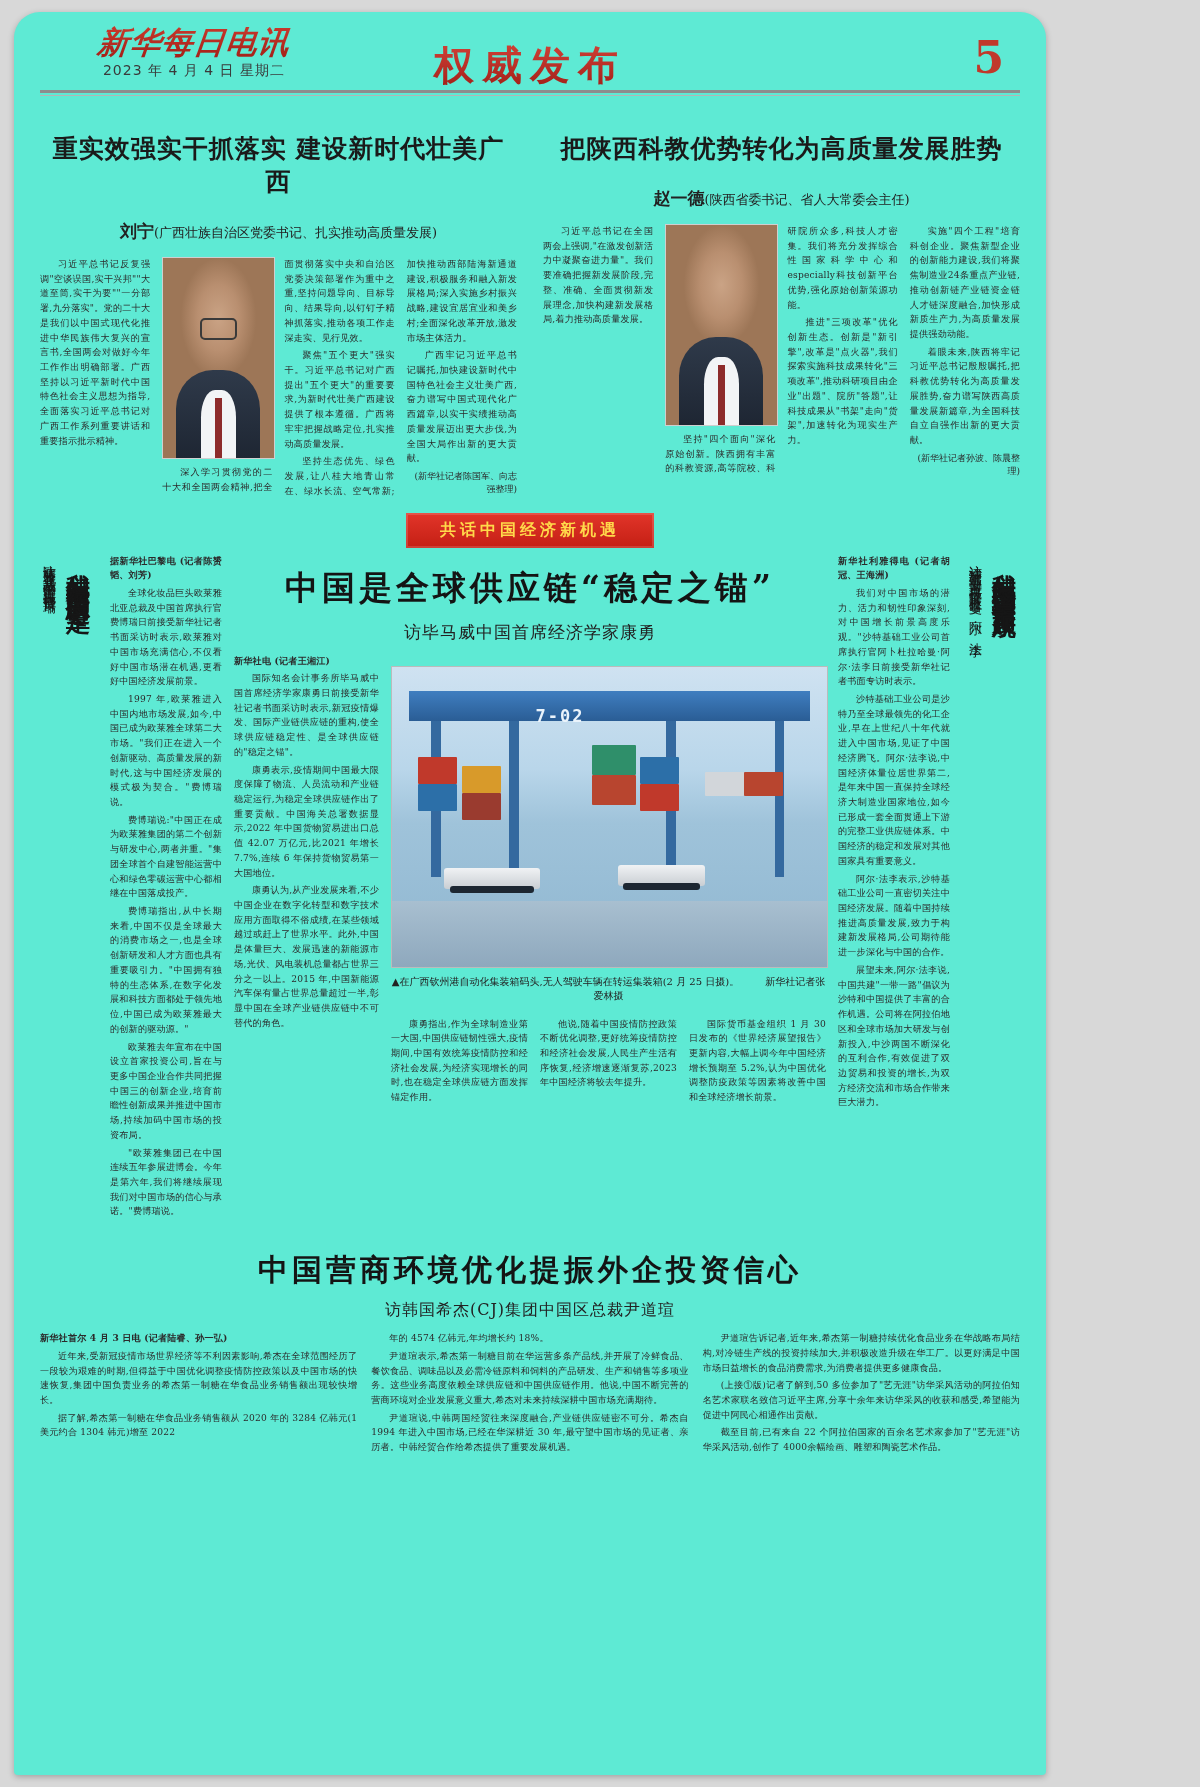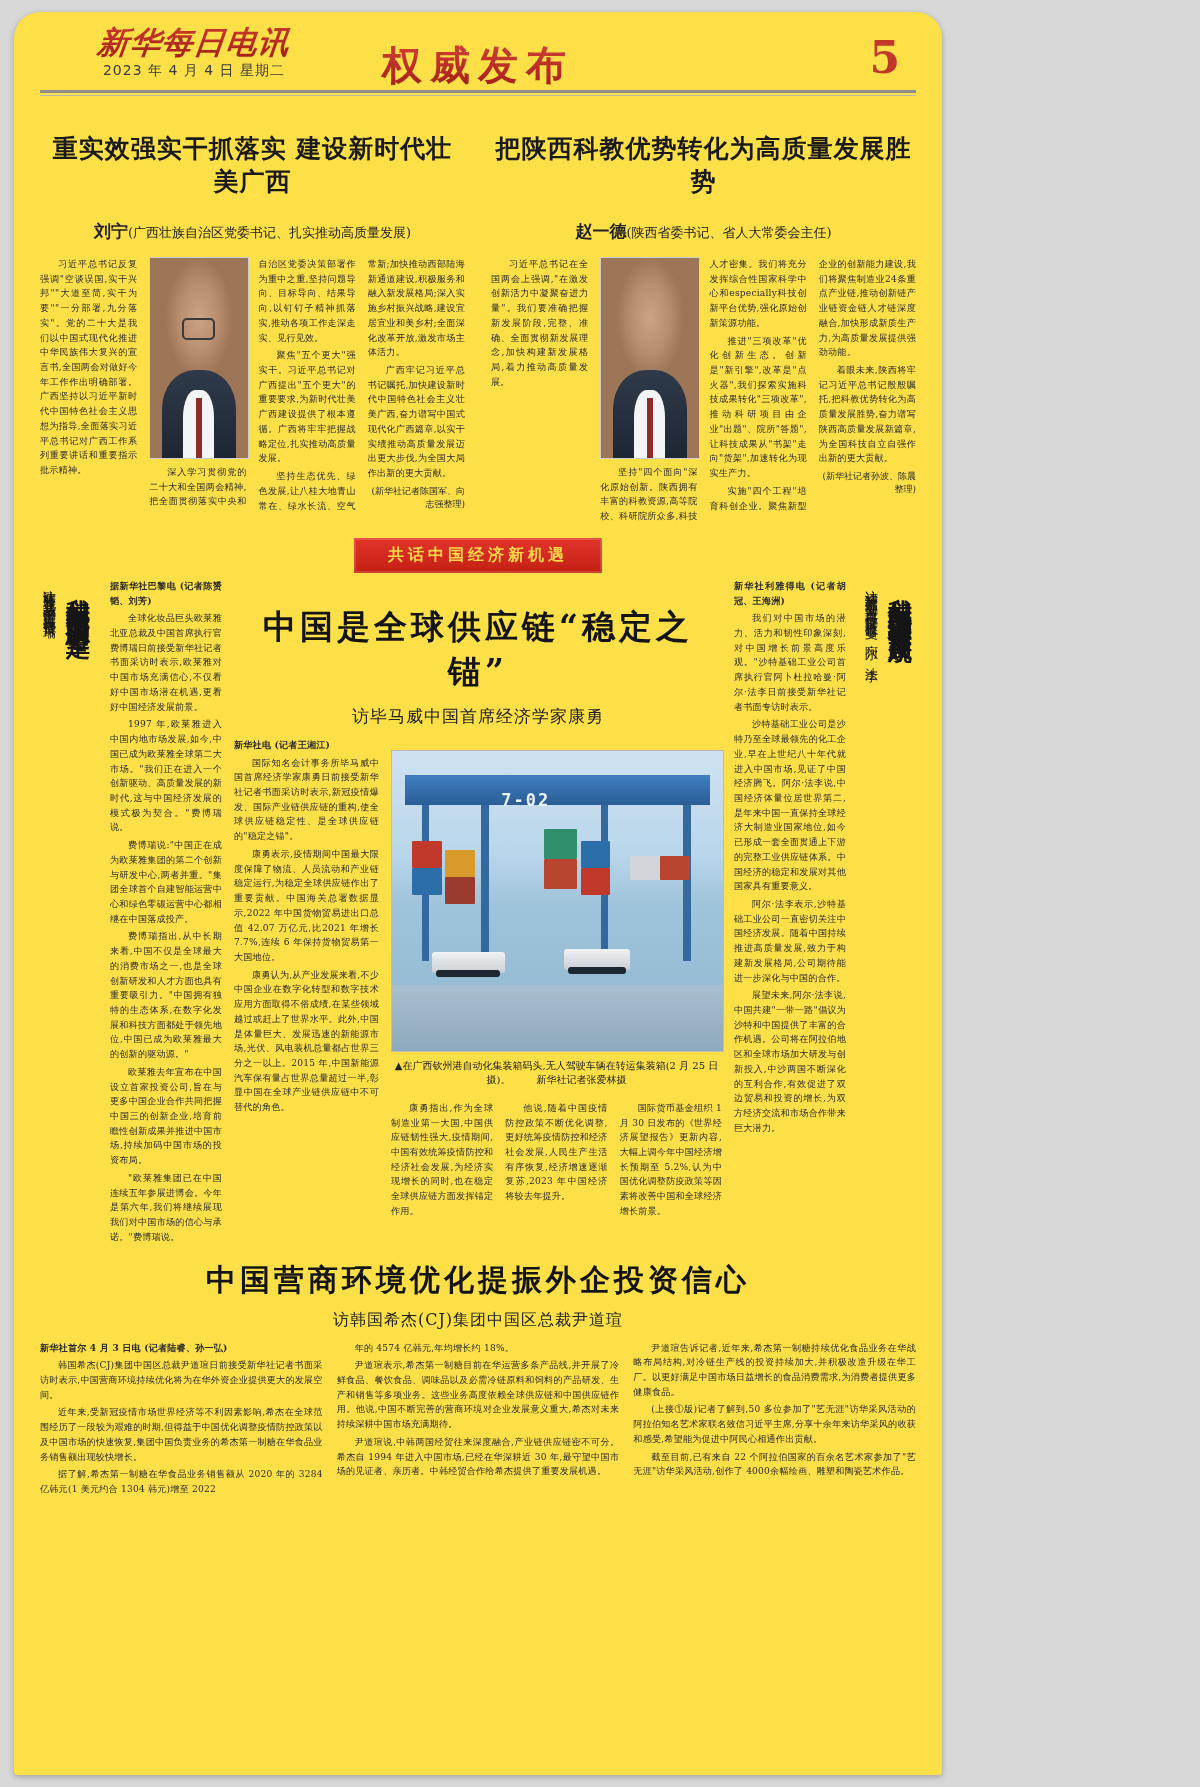--- a/index.html
+++ b/index.html
@@ -3,22 +3,22 @@
 <meta charset="utf-8">
 <style>
   html,body{margin:0;padding:0;}
   body{
     width:1200px;height:1787px;
     background:#d8d8d8;
     font-family:"DejaVu Sans","Liberation Sans",sans-serif;
     overflow:hidden;
   }
   .page{
-    position:absolute;left:14px;top:12px;width:928px;height:1763px;
-    background:#fde047;
+    position:absolute;left:14px;top:12px;width:1032px;height:1763px;
+    background:#5eead4;
     border-radius:26px 26px 4px 4px;
     box-shadow:0 2px 6px rgba(0,0,0,.25);
     overflow:hidden;
   }
   
   .masthead{position:relative;height:78px;}
   .logo-wrap{position:absolute;left:30px;top:14px;width:300px;text-align:center;}
   .logo-title{
     font-family:"DejaVu Serif","Liberation Serif",serif;
     font-weight:bold;font-size:31px;letter-spacing:1px;
@@ -101,21 +101,21 @@
   
   .banner-wrap{text-align:center;margin-top:14px;}
   .red-banner{
     display:inline-block;padding:7px 34px;
     background:linear-gradient(180deg,#e2352a 0%,#c41f14 100%);
     color:#ffd94a;font-weight:bold;font-size:16px;letter-spacing:4px;
     font-family:"DejaVu Serif","Liberation Serif",serif;
     box-shadow:inset 0 0 0 2px rgba(255,255,255,.15);
   }
   .feature-hl{
-    text-align:center;margin-top:26px;
+    text-align:center;margin-top:12px;
     font-family:"DejaVu Serif","Liberation Serif",serif;
     font-weight:bold;font-size:33px;letter-spacing:4px;color:#141414;
   }
   .feature-sub{
     text-align:center;margin-top:10px;
     font-family:"DejaVu Serif","Liberation Serif",serif;
     font-size:17px;color:#222;letter-spacing:1px;
   }
   
   .photo{
@@ -143,21 +143,21 @@
   .vert{
     writing-mode:vertical-rl;text-orientation:upright;
     font-family:"DejaVu Serif","Liberation Serif",serif;
     font-weight:bold;letter-spacing:3px;color:#161616;
   }
   .vert-big{font-size:24px;}
   .vert-sub{font-size:13px;font-weight:normal;letter-spacing:2px;}
   .side-block{display:flex;gap:16px;}
   
   .bottom-hl{
-    text-align:center;margin-top:12px;
+    text-align:center;margin-top:28px;
     font-family:"DejaVu Serif","Liberation Serif",serif;
     font-weight:bold;font-size:30px;letter-spacing:4px;color:#141414;
   }
   .bottom-sub{
     text-align:center;margin-top:9px;
     font-family:"DejaVu Serif","Liberation Serif",serif;
     font-size:16px;color:#222;letter-spacing:1px;
   }
   .lead{font-weight:bold;}
 </style>
@@ -302,21 +302,20 @@
         </div>
       </div>
     </div>
 
     <div>
       <div class="bottom-hl">中国营商环境优化提振外企投资信心</div>
       <div class="bottom-sub">访韩国希杰(CJ)集团中国区总裁尹道瑄</div>
       <div style="display:flex;gap:14px;margin-top:10px;">
         <div style="flex:1;">
           <p class="tx lead">新华社首尔 4 月 3 日电 (记者陆睿、孙一弘)</p>
-          <p class="tx ind">韩国希杰(CJ)集团中国区总裁尹道瑄日前接受新华社记者书面采访时表示,中国营商环境持续优化将为在华外资企业提供更大的发展空间。</p>
           <p class="tx ind">近年来,受新冠疫情市场世界经济等不利因素影响,希杰在全球范围经历了一段较为艰难的时期,但得益于中国优化调整疫情防控政策以及中国市场的快速恢复,集团中国负责业务的希杰第一制糖在华食品业务销售额出现较快增长。</p>
           <p class="tx ind">据了解,希杰第一制糖在华食品业务销售额从 2020 年的 3284 亿韩元(1 美元约合 1304 韩元)增至 2022</p>
         </div>
         <div style="flex:1;">
           <p class="tx ind">年的 4574 亿韩元,年均增长约 18%。</p>
           <p class="tx ind">尹道瑄表示,希杰第一制糖目前在华运营多条产品线,并开展了冷鲜食品、餐饮食品、调味品以及必需冷链原料和饲料的产品研发、生产和销售等多项业务。这些业务高度依赖全球供应链和中国供应链作用。他说,中国不断完善的营商环境对企业发展意义重大,希杰对未来持续深耕中国市场充满期待。</p>
           <p class="tx ind">尹道瑄说,中韩两国经贸往来深度融合,产业链供应链密不可分。希杰自 1994 年进入中国市场,已经在华深耕近 30 年,最守望中国市场的见证者、亲历者。中韩经贸合作给希杰提供了重要发展机遇。</p>
         </div>
         <div style="flex:1;">
           <p class="tx ind">尹道瑄告诉记者,近年来,希杰第一制糖持续优化食品业务在华战略布局结构,对冷链生产线的投资持续加大,并积极改造升级在华工厂。以更好满足中国市场日益增长的食品消费需求,为消费者提供更多健康食品。</p>

